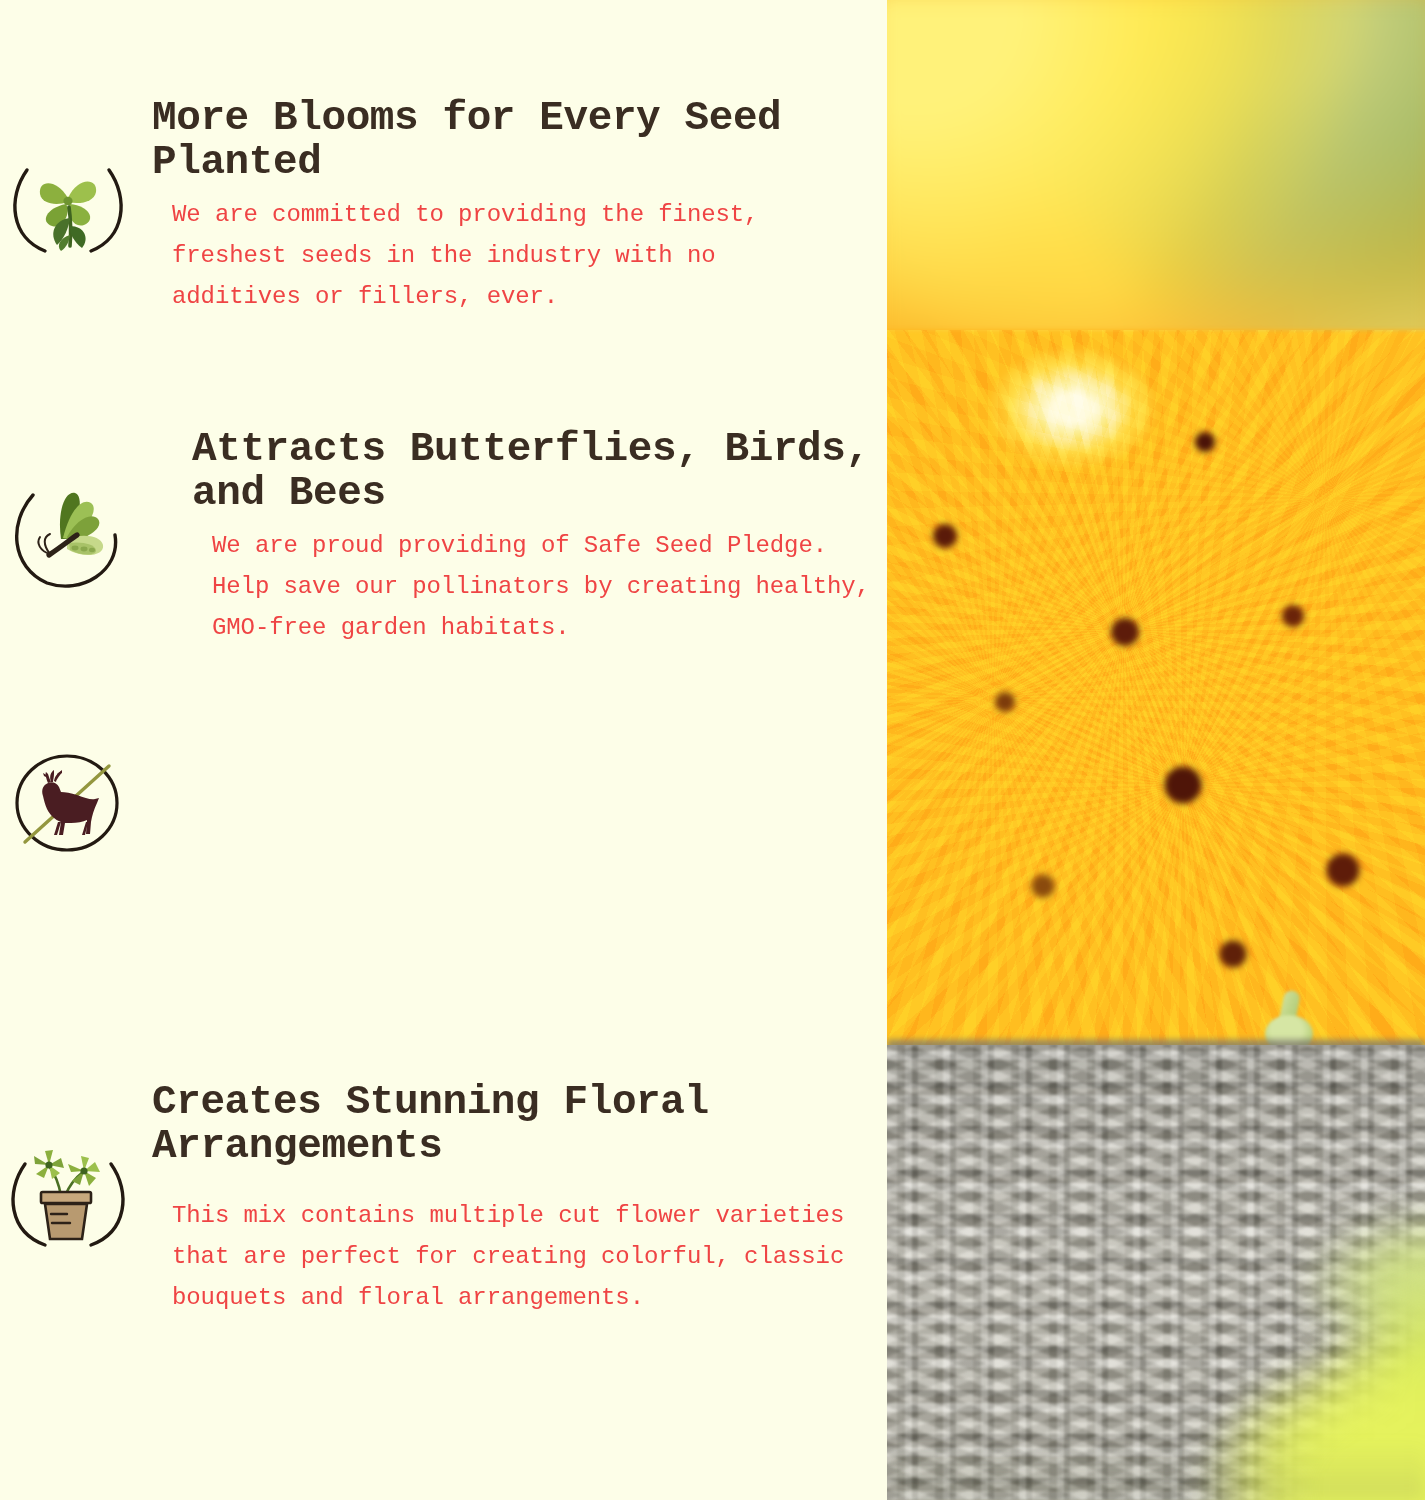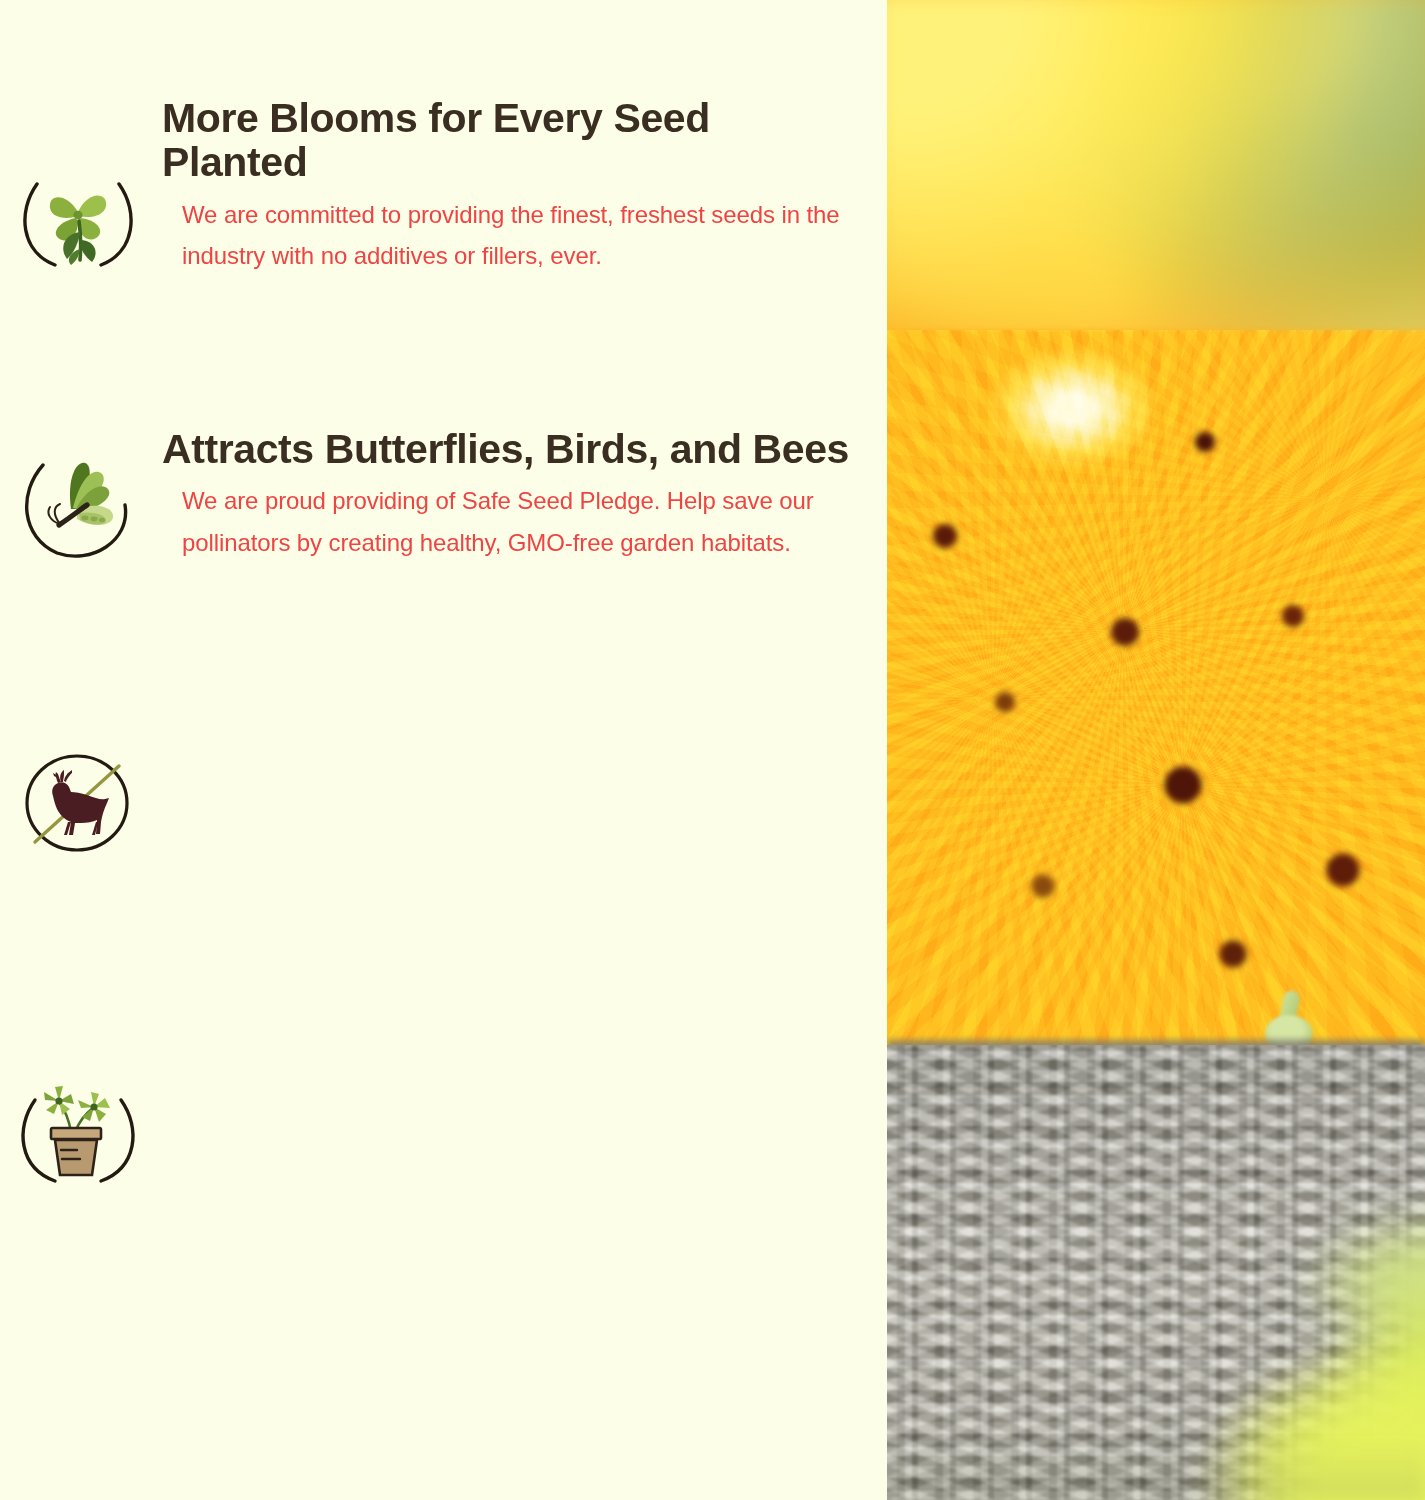--- a/index.html
+++ b/index.html
@@ -12,23 +12,24 @@
   .page{ position:relative; width:1425px; height:1500px; display:flex; }
 
   
   .features{
     width:887px; height:1500px;
     background:#fdfee8;
     position:relative;
   }
   .feature{
     position:absolute;
-    left:11px; width:887px;
+    left:1px; width:887px;
     display:flex;
-    align-items:flex-end;
+    align-items:center;
+    font-family:Liberation Mono, monospace;
   }
   .feature-icon{
     width:120px; min-width:120px;
     height:110px;
     margin-left:8px;
     position:relative;
   }
   .feature-icon svg{ display:block; width:100%; height:100%; }
   .feature-body{ padding-left:23px; width:720px; }
 
@@ -44,21 +45,21 @@
     line-height:1.72;
     color:#ef4444;
     font-weight:normal;
     letter-spacing:-0.1px;
     margin-top:9px;
     margin-left:20px;
   }
 
   
   #feature-0{ top:96px; }
-  #feature-1{ top:427px; }
+  #feature-1{ top:427px;gap:40px; }
   #feature-2{ top:750px; }
   #feature-3{ top:1080px; }
 
   #feature-2 .feature-desc{ margin-top:28px; }
   #feature-3 .feature-desc{ margin-top:26px; }
 
   
   .photo{
     width:538px; height:1500px;
     position:relative;
@@ -309,20 +310,24 @@
             <path d="M0 0 L16 1 L11 -9 Z" fill="#9cc04c"></path>
             <circle cx="0" cy="0" r="3.6" fill="#3f6420"></circle>
           </g>
 
           <rect x="32" y="48" width="50" height="11" rx="1.6" fill="#c7a87d" stroke="#2d2218" stroke-width="2.6"></rect>
           <path d="M36 60 L78 60 L73 95 L41 95 Z" fill="#b89a70" stroke="#2d2218" stroke-width="2.6"></path>
           <path d="M42 70 L58 70" stroke="#2d2218" stroke-width="2.4" stroke-linecap="round"></path>
           <path d="M43 79 L61 79" stroke="#2d2218" stroke-width="2.4" stroke-linecap="round"></path>
         </svg>
       </div>
+      <div class="feature-body">
+        <h2 class="feature-title">Creates Stunning Floral Arrangements</h2>
+        <p class="feature-desc">This mix contains multiple cut flower varieties that are perfect for creating colorful, classic bouquets and floral arrangements.</p>
+      </div>
     </div>
 
   </section>
 
   <section class="photo">
     <div class="ph-layer bokeh"></div>
     <div class="ph-layer blooms"></div>
     <div class="ph-layer petals"></div>
     <div class="ph-layer centers"></div>
     <div class="ph-layer stem"></div>

